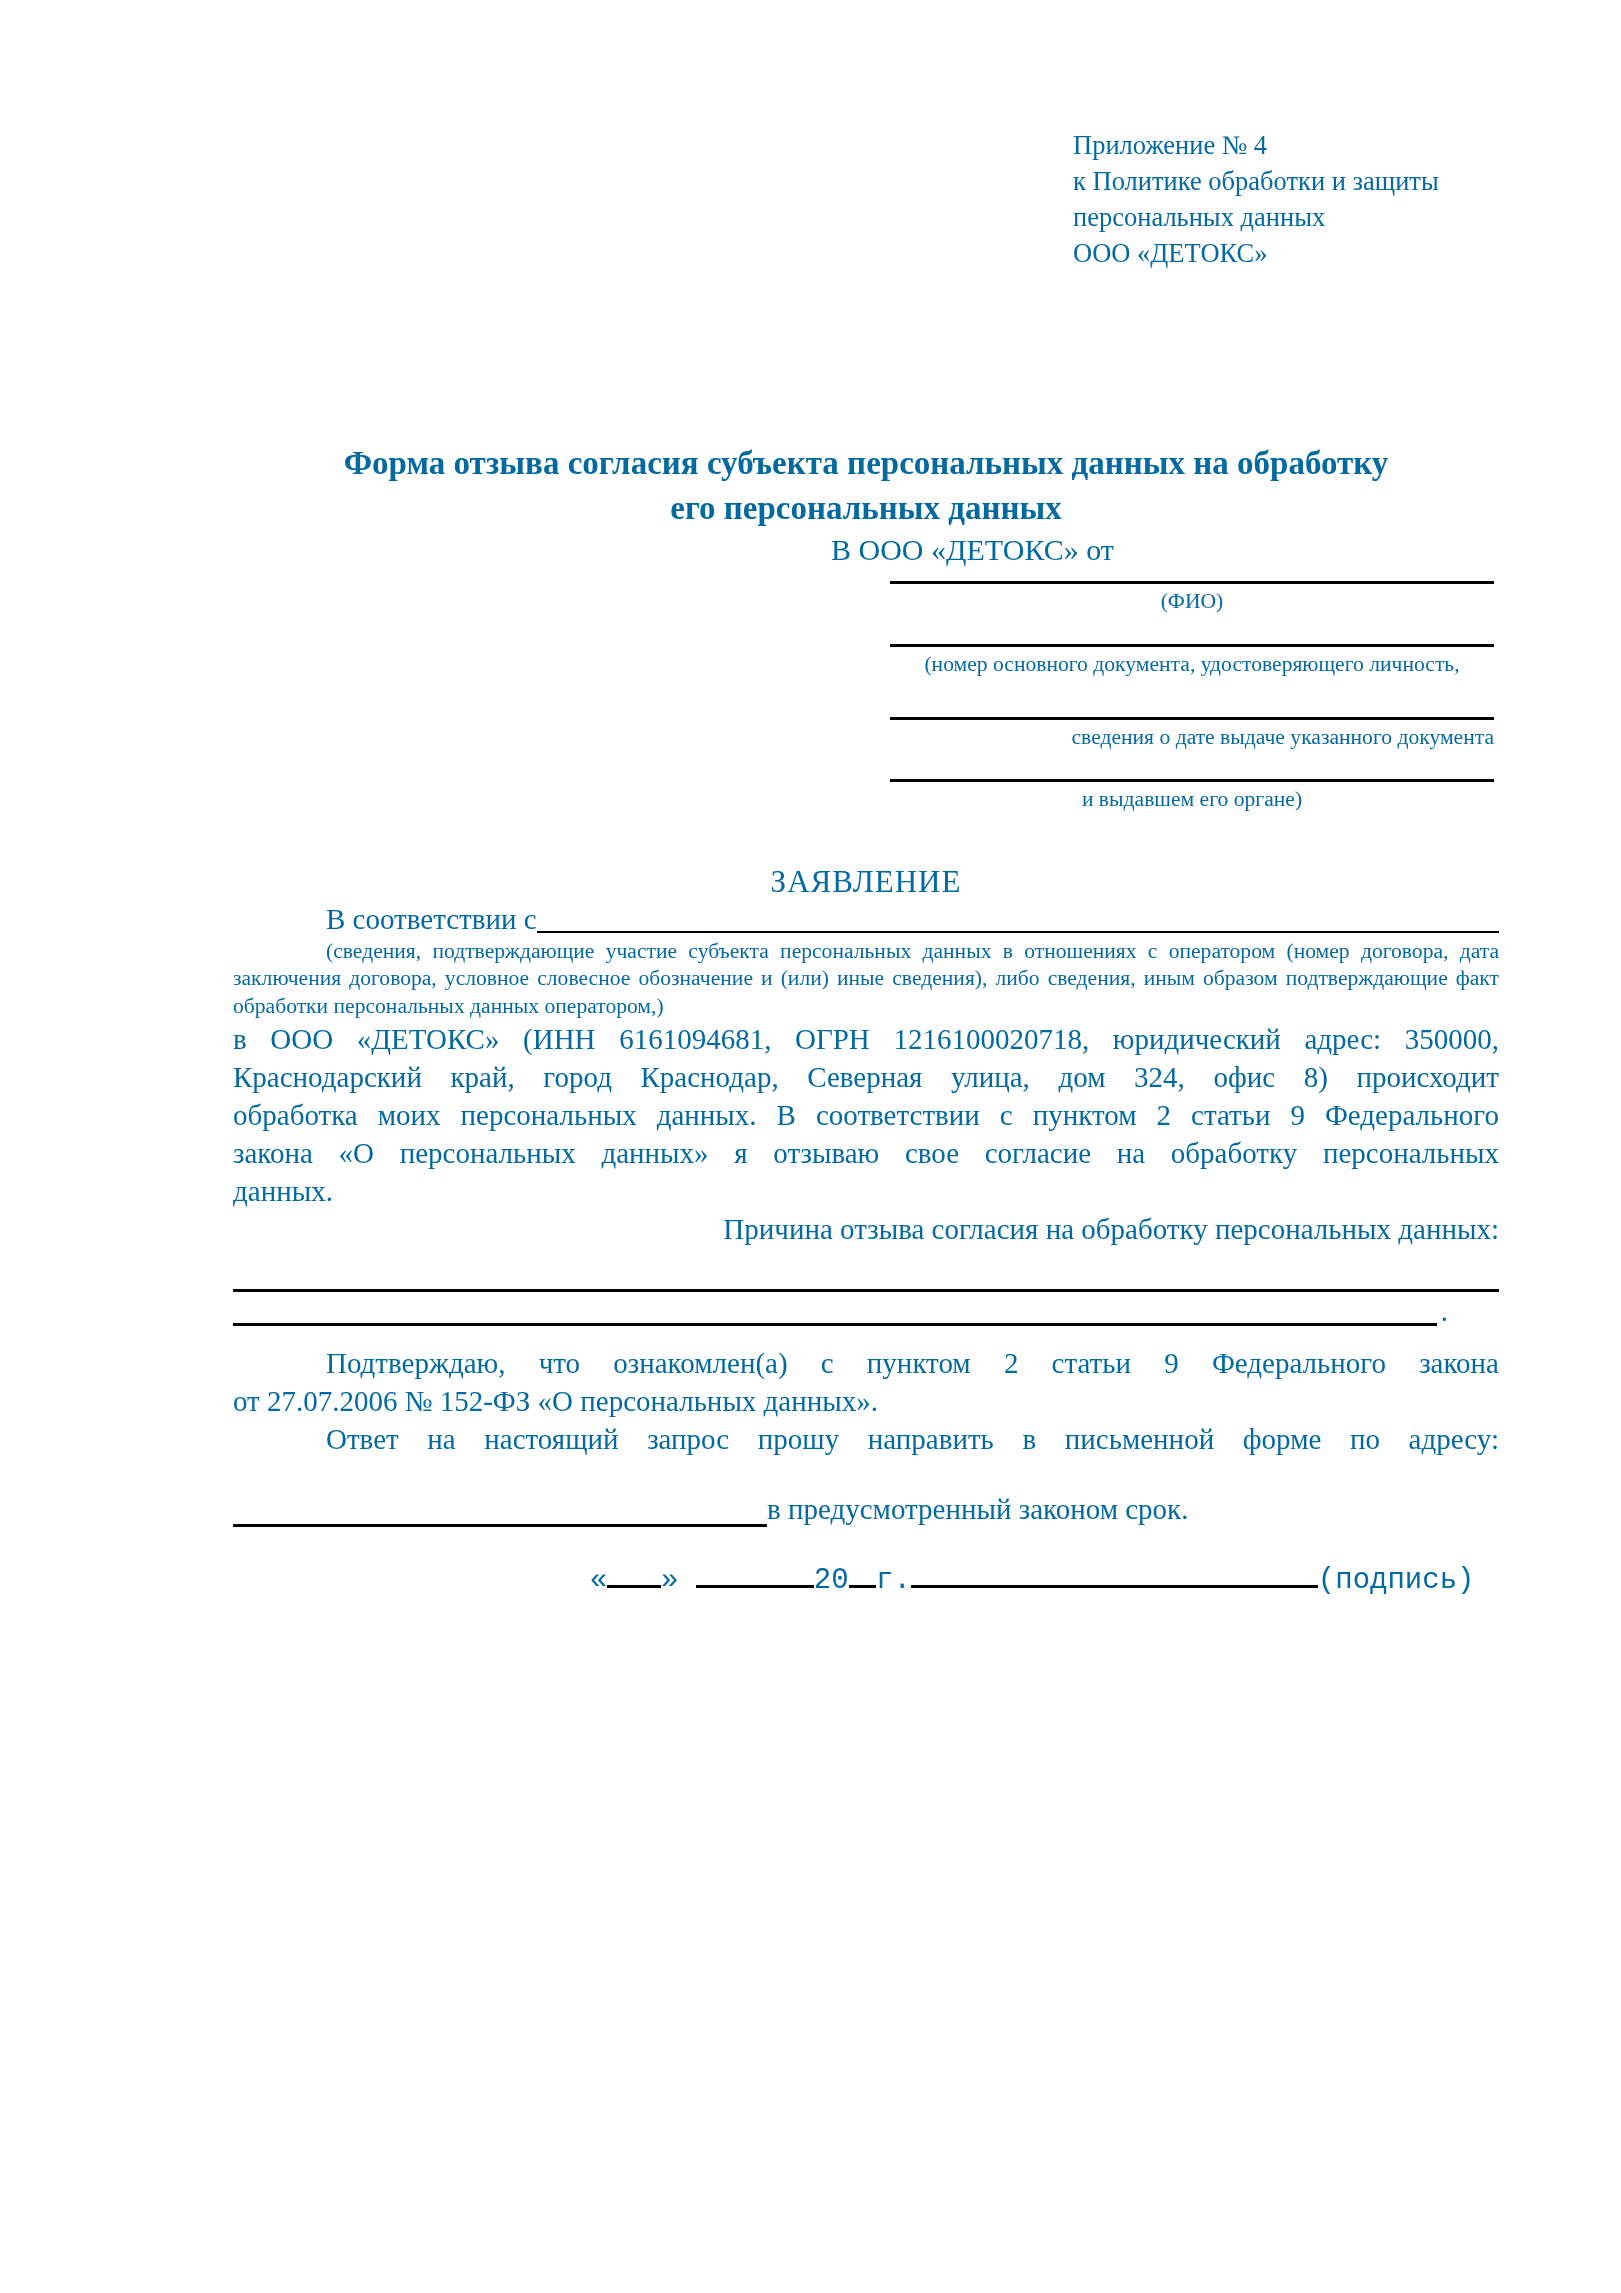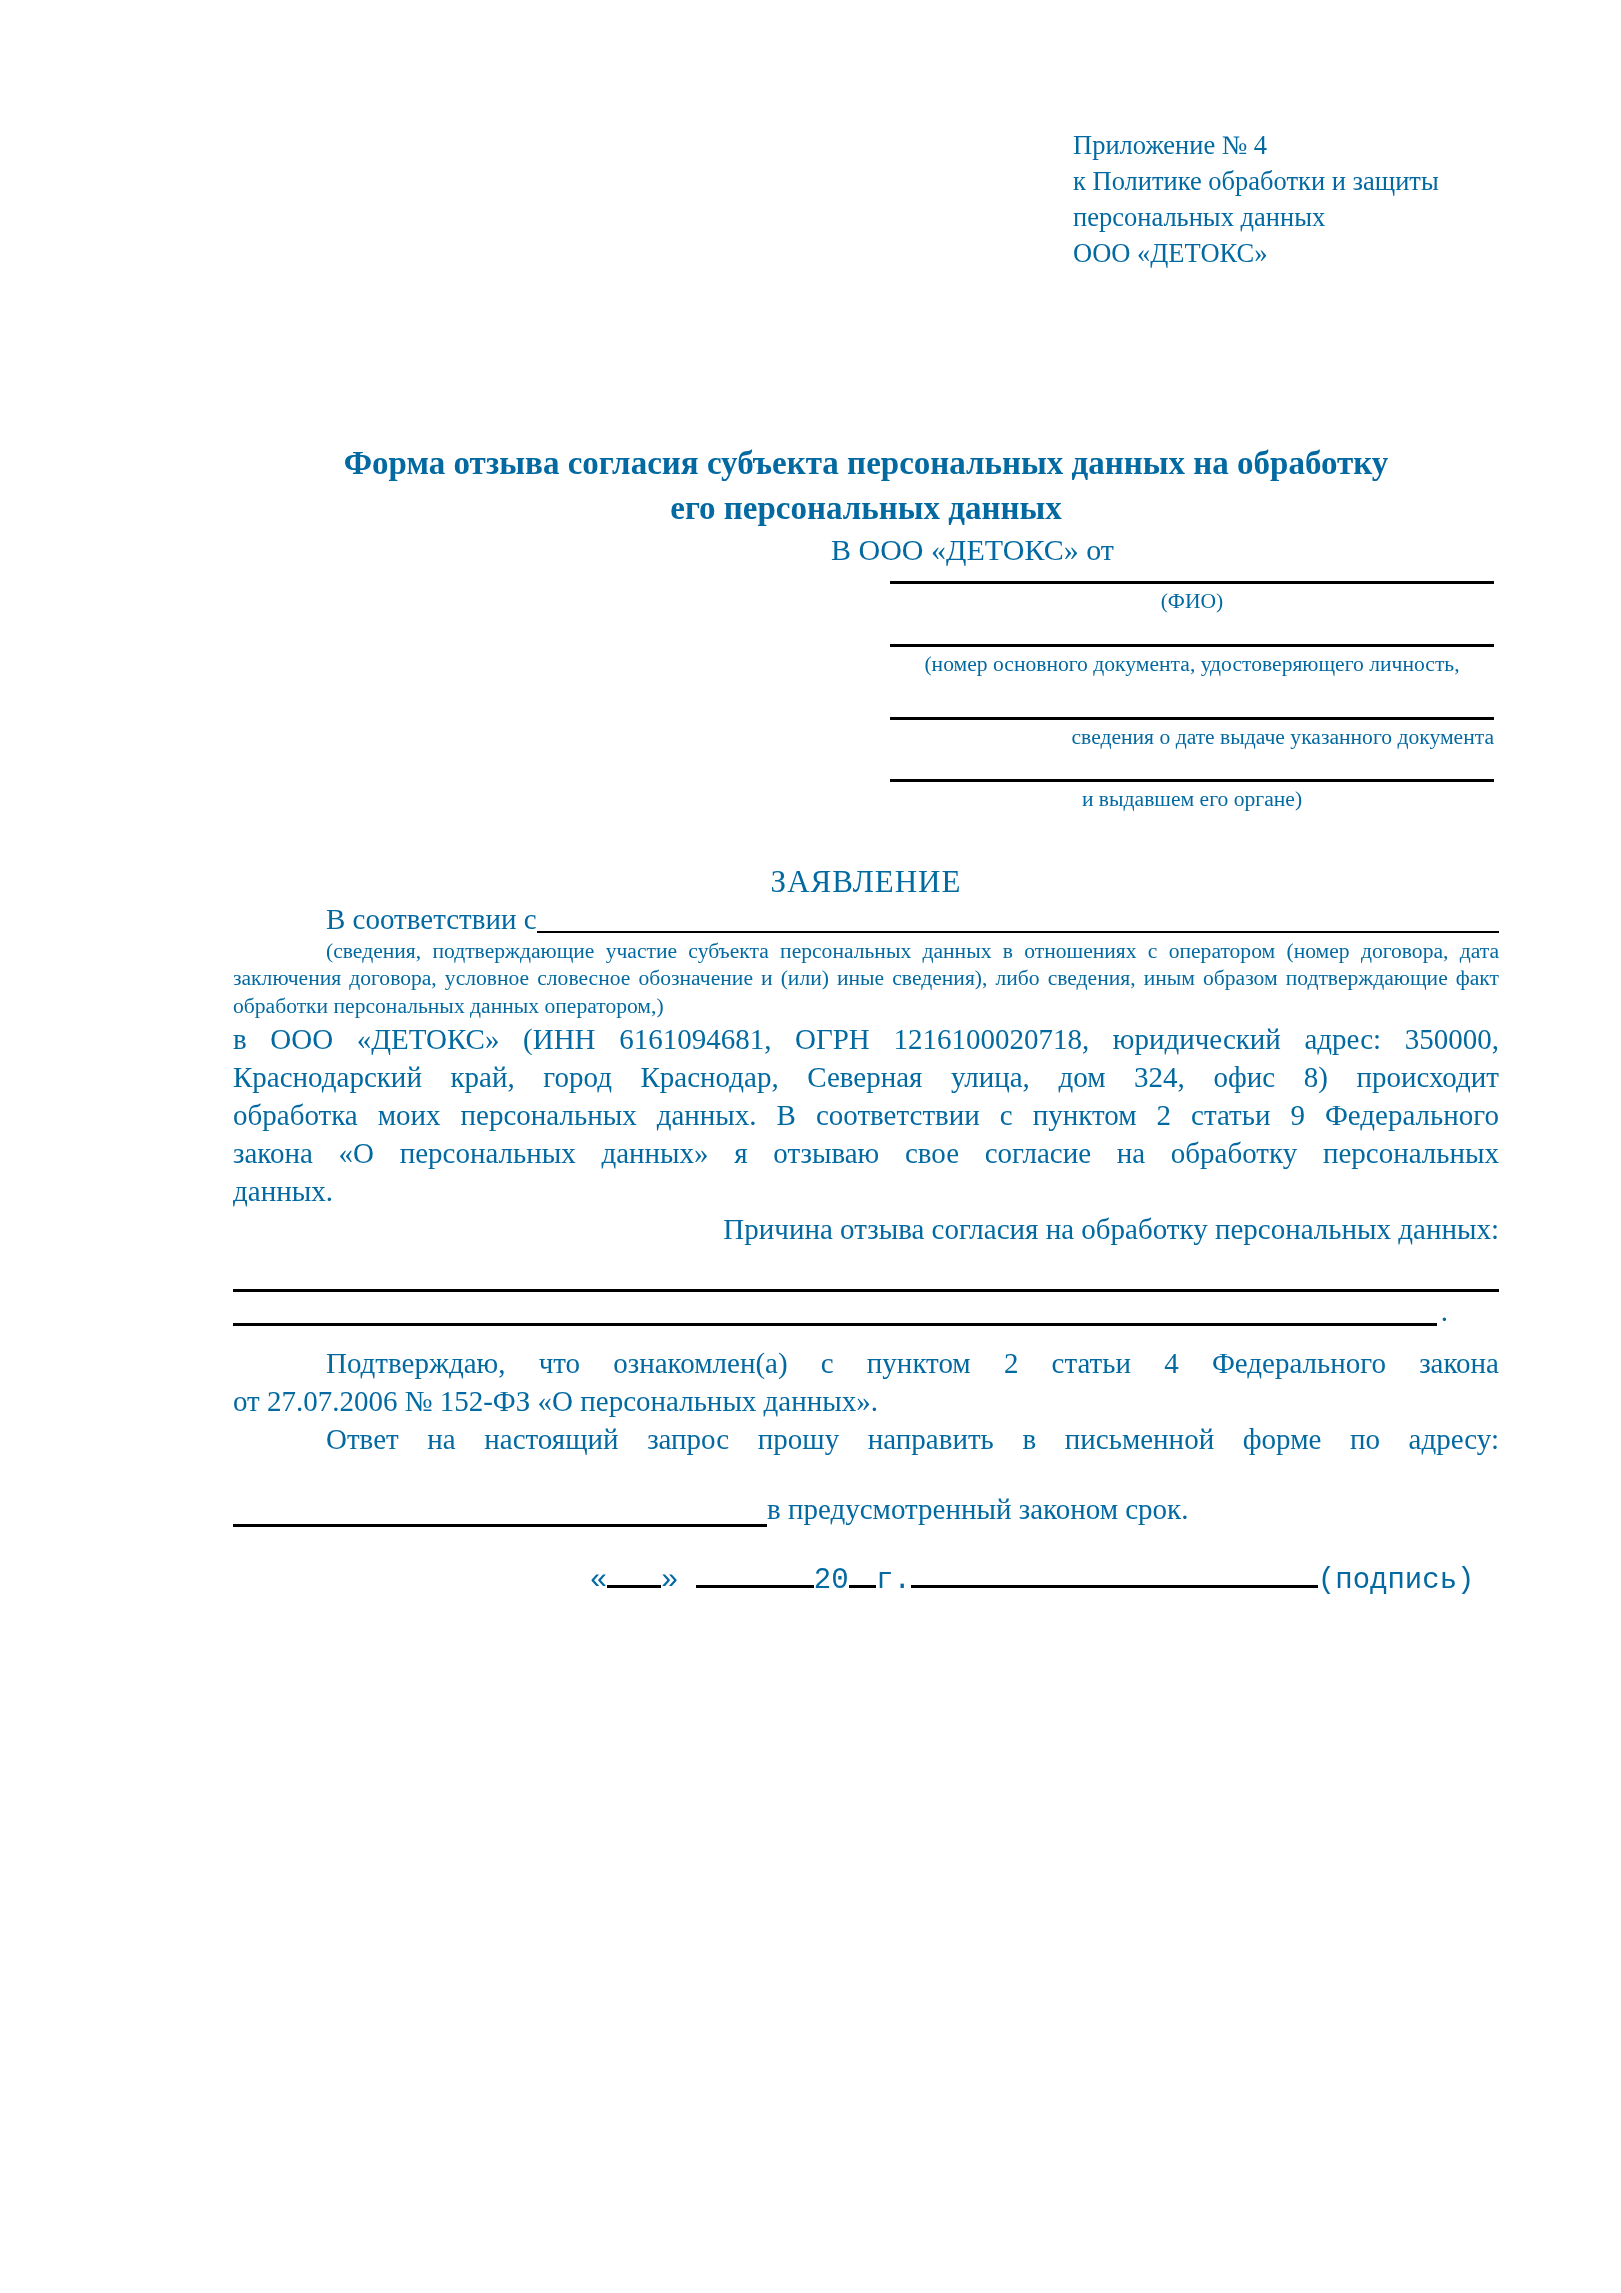--- a/index.html
+++ b/index.html
@@ -130,21 +130,21 @@
     </div>
 
     <div class="blankrow"></div>
 
     <div class="blankrow2">
       <span class="fill"></span>
       <span class="dot">.</span>
     </div>
 
     <div class="gap18">
-      <div class="bodyline jline indent">Подтверждаю, что ознакомлен(а) с пунктом 2 статьи 4 Федерального закона</div>
+      <div class="bodyline jline indent">Подтверждаю, что ознакомлен(а) с пунктом 2 статьи 9 Федерального закона</div>
       <div class="bodyline">от 27.07.2006 № 152-ФЗ «О персональных данных».</div>
     </div>
 
     <div>
       <div class="bodyline jline indent">Ответ на настоящий запрос прошу направить в письменной форме по адресу:</div>
       <div class="reply2">
         <span class="blankfill"></span>
         <span class="txt">в предусмотренный законом срок.</span>
       </div>
     </div>

